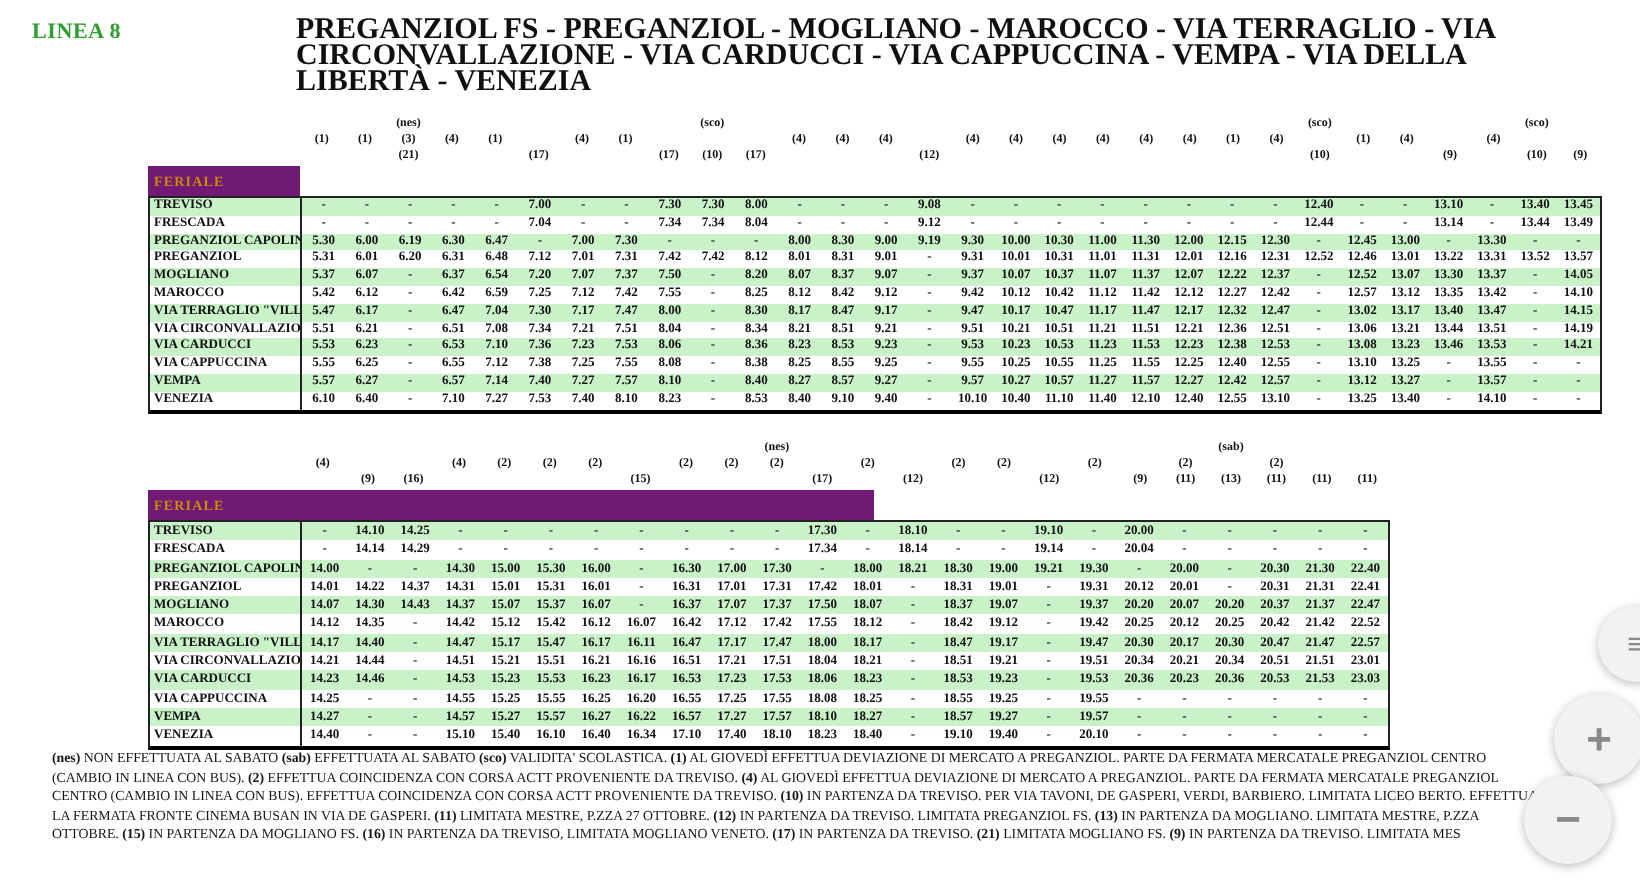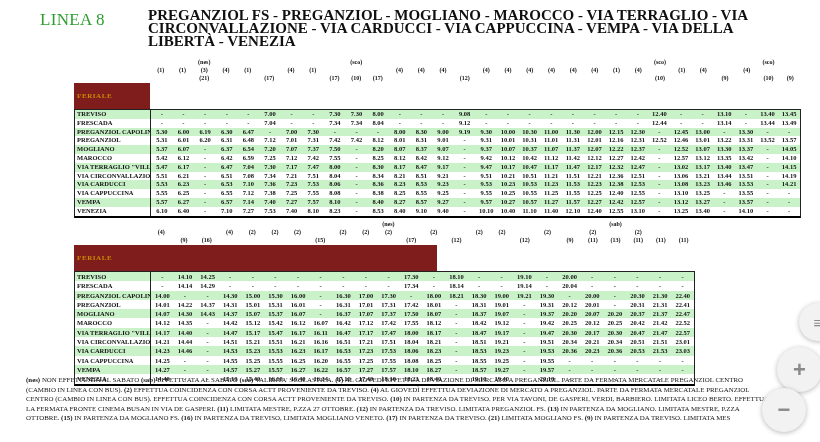--- a/index.html
+++ b/index.html
@@ -1,26 +1,26 @@
 <!DOCTYPE html>
 <html><head>
 <meta charset="utf-8">
 <style>
   html,body{margin:0;padding:0;background:#fff;}
   .page{position:relative;width:820px;height:442px;background:#ffffff;overflow:hidden;
         font-family:"Liberation Serif",serif;color:#111;}
-  .linea{position:absolute;left:40px;top:10px;font-size:17px;font-weight:normal;color:#2e9e2e;letter-spacing:.3px;}
+  .linea{position:absolute;left:16px;top:10px;font-size:11px;font-weight:bold;color:#2e9e2e;letter-spacing:.3px;}
   .route{position:absolute;left:148px;top:9px;width:600px;font-size:15px;font-weight:bold;line-height:13px;color:#101010;}
 
   .tt{position:absolute;}
   #t1{left:74px;top:58px;width:727px;}
   #t2{left:74px;top:220px;width:621px;}
   .ann-row{display:grid;height:8px;}
   .ann-cell{font-size:6px;font-weight:bold;text-align:center;line-height:8px;color:#111;overflow:visible;white-space:nowrap;}
-  .band{height:26px;background:#7f1d1d;margin-top:1px;display:flex;align-items:center;}
+  .band{height:15px;background:#701a75;margin-top:1px;display:flex;align-items:center;}
   #t1 .band{width:76px;}
   #t2 .band{width:363px;}
   .band span{color:#cc8a00;font-size:7px;font-weight:bold;padding-left:3px;letter-spacing:.6px;}
   .tbody{border:1px solid #222;border-bottom:2px solid #000;background:#fff;}
   .trow{display:grid;}
   #t1 .trow{height:8.8px;line-height:8.8px;}
   #t2 .trow{height:9.3px;line-height:9.3px;}
   .trow.g{background:#c9f2c9;}
   .name{padding-left:2px;border-right:1px solid #222;font-size:6.5px;font-weight:bold;white-space:nowrap;overflow:hidden;}
   .cell{font-size:6.5px;font-weight:bold;text-align:center;white-space:nowrap;overflow:hidden;}

